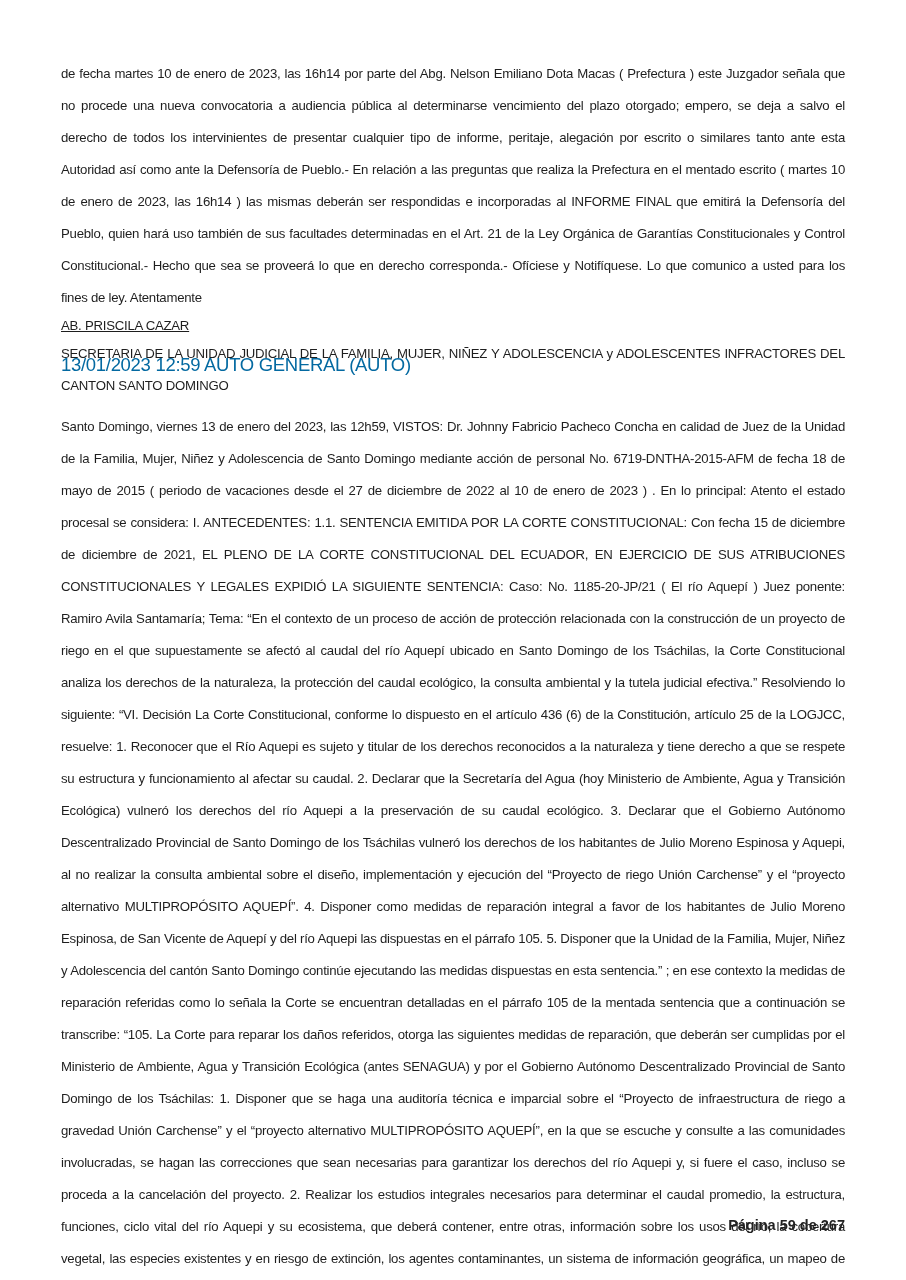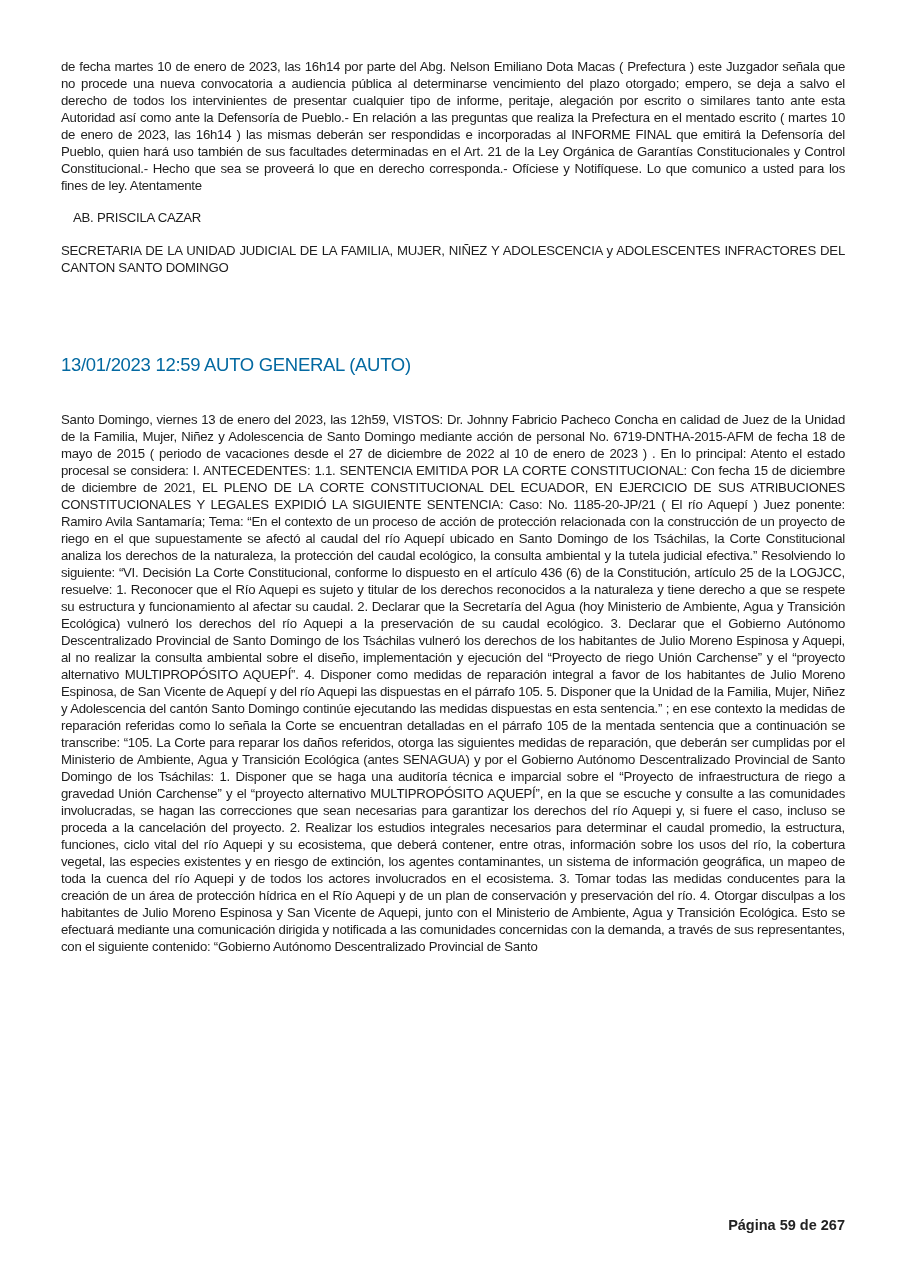--- a/index.html
+++ b/index.html
@@ -16,31 +16,32 @@
       color: #1e1e1e;
     }
     .page {
       position: absolute;
       left: 61px;
       top: 58px;
       width: 784px;
     }
     .para {
       font-size: 13.2px;
-      line-height: 17px;
+      line-height: 32px;
       text-align: justify;
       letter-spacing: -0.25px;
       margin: 0;
       font-stretch: condensed;
     }
     .line {
       font-size: 13.2px;
       line-height: 24px;
-      margin: 12px;
+      margin: 0;
       letter-spacing: -0.25px;
+      text-decoration: underline;
     }
     .heading {
       font-size: 18.5px;
       font-weight: normal;
       color: #0369a1;
       margin: 0;
       position: absolute;
       left: 61px;
       top: 354px;
       letter-spacing: -0.3px;

